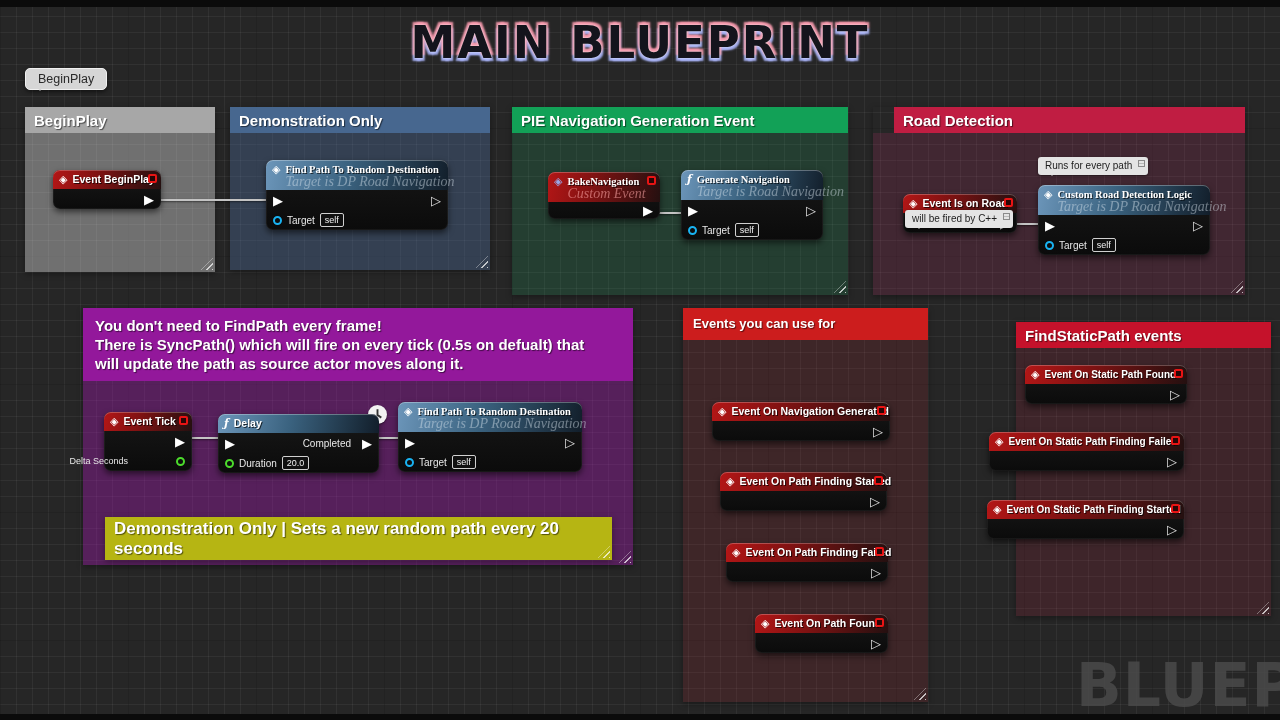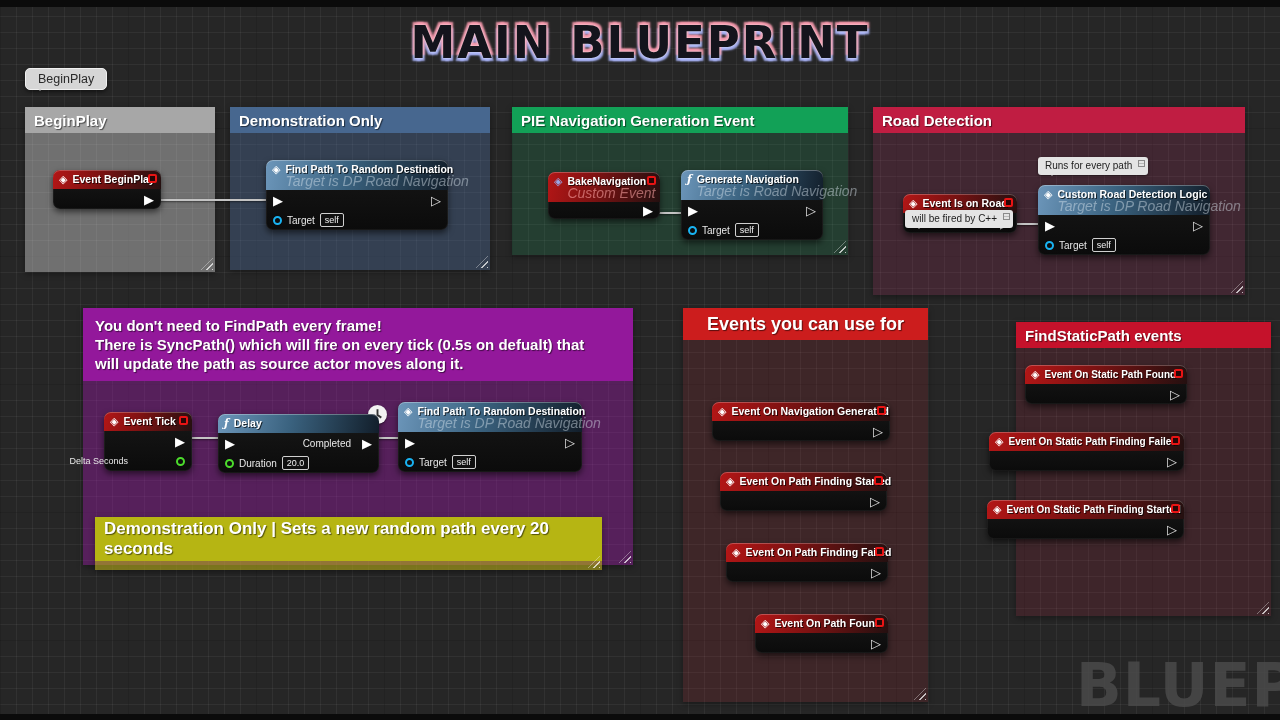--- a/index.html
+++ b/index.html
@@ -34,42 +34,42 @@
   .comment{ position:absolute; display:flex; flex-direction:column; box-shadow:0 2px 6px rgba(0,0,0,.35); }
   .chdr{ min-height:26px; display:flex; align-items:center; padding:2px 9px;
          font-weight:bold; font-size:15px; color:#fff; text-shadow:1px 1px 1px rgba(0,0,0,.55); }
   .cbody{ flex:1; position:relative; }
   .rs{ position:absolute; right:2px; bottom:2px; width:12px; height:12px;
        clip-path:polygon(100% 0,100% 100%,0 100%);
        background:repeating-linear-gradient(135deg, rgba(255,255,255,.7) 0 1px, transparent 1px 4px); }
   .hdr-gray  { background:#a7a7a7; }   .body-gray  { background:rgba(225,225,225,.40); }
   .hdr-blue  { background:#47678f; }   .body-blue  { background:rgba(80,115,165,.35); }
   .hdr-green { background:#12a157; }   .body-green { background:rgba(28,160,95,.20); }
-  .hdr-crimson{ background:#c01d42; }  .body-crimson{ background:rgba(200,45,110,.17); }
+  .hdr-crimson{ background:#c01d42;margin-left:21px; }  .body-crimson{ background:rgba(200,45,110,.17); }
   .hdr-purple{ background:#93189b; padding:8px 12px; line-height:19px; display:block; }
   .body-purple{ background:rgba(160,24,172,.40); }
   .hdr-red   { background:#cc1d1d; padding:6px 10px; line-height:20px; display:block; }
   .body-red  { background:rgba(200,40,55,.15); }
   .hdr-red2  { background:#c5122b; }   .body-red2 { background:rgba(200,35,70,.15); }
   .hdr-yellow{ background:#b6b513; min-height:30px; font-size:17px; justify-content:center; }
   .body-yellow{ background:rgba(190,180,28,.58); }
   
   .node{ position:absolute; border-radius:7px;
          background:linear-gradient(#181818,#0b0b0b);
          box-shadow:0 3px 6px rgba(0,0,0,.55), inset 0 0 0 1px rgba(255,255,255,.05); }
   .nhdr{ position:relative; display:flex; align-items:flex-start; gap:5px;
          padding:3px 18px 3px 6px; border-radius:7px 7px 0 0; }
   .nhdr.red { background:linear-gradient(100deg,#b31616 0%,#801212 40%,#241010 100%);
               box-shadow:inset 0 1px 0 rgba(255,255,255,.25); }
   .nhdr.blue{ background:linear-gradient(100deg,#6c96ba 0%,#3a627f 45%,#121e2a 100%);
               box-shadow:inset 0 1px 0 rgba(255,255,255,.3); }
   .nicon{ font-size:11px; line-height:13px; color:#fff; }
   .nicon.fn{ font-style:italic; font-family:"DejaVu Serif",serif; font-weight:bold; }
   .nicon.custom{ color:#98a6e6; }
-  .hcol{ display:flex; flex-direction:column; }
+  .hcol{ display:flex; flex-direction:column;font-family:Liberation Serif, serif; }
   .ntitle{ font-size:10.5px; font-weight:bold; color:#fff; line-height:13px;
            text-shadow:1px 1px 0 rgba(0,0,0,.7); white-space:nowrap; }
   .nsub{ font-size:14px; font-style:italic; color:rgba(220,230,240,.45); line-height:11px; white-space:nowrap; }
   .dot{ position:absolute; right:4px; top:4px; width:9px; height:9px; border-radius:2px;
         background:#2a0606; border:2px solid #e81414; }
   .prow{ display:flex; align-items:center; gap:5px; padding:2px 7px; font-size:10px;
          color:#e8e8e8; min-height:20px; }
   .prow.right{ justify-content:flex-end; }
   .prow.split{ justify-content:space-between; }
   .exec{ font-size:13px; line-height:13px; color:#fff; }
@@ -113,21 +113,21 @@
       </div>
   </div>
 
   <div class="comment" style="left:230px;top:107px;width:260px;height:163px;">
     <div class="chdr hdr-blue">Demonstration Only</div>
     <div class="cbody body-blue">
         <span class="rs"></span>
       </div>
   </div>
 
-  <div class="comment" style="left:512px;top:107px;width:336px;height:148px;">
+  <div class="comment" style="left:512px;top:107px;width:336px;height:188px;">
     <div class="chdr hdr-green">PIE Navigation Generation Event</div>
     <div class="cbody body-green">
         <span class="rs"></span>
       </div>
   </div>
 
   <div class="comment" style="left:873px;top:107px;width:372px;height:188px;">
     <div class="chdr hdr-crimson">Road Detection</div>
     <div class="cbody body-crimson">
         <span class="rs"></span>
@@ -139,36 +139,36 @@
       <div>You don't need to FindPath every frame!</div>
       <div>There is SyncPath() which will fire on every tick (0.5s on defualt) that</div>
       <div>will update the path as source actor moves along it.</div>
     </div>
     <div class="cbody body-purple">
         <span class="rs"></span>
       </div>
   </div>
 
   <div class="comment" style="left:683px;top:308px;width:245px;height:394px;">
-    <div class="chdr hdr-red" style="font-size:18px;text-align:center;">
+    <div class="chdr hdr-red" style="font-size:13px;">
       <div>Events you can use for</div>
     </div>
     <div class="cbody body-red">
         <span class="rs"></span>
       </div>
   </div>
 
   <div class="comment" style="left:1016px;top:322px;width:255px;height:294px;">
     <div class="chdr hdr-red2">FindStaticPath events</div>
     <div class="cbody body-red2">
         <span class="rs"></span>
       </div>
   </div>
 
-  <div class="comment" style="left:95px;top:517px;width:507px;height:53px;">
+  <div class="comment" style="left:105px;top:517px;width:507px;height:43px;">
     <div class="chdr hdr-yellow">Demonstration Only | Sets a new random path every 20 seconds</div>
     <div class="cbody body-yellow">
         <span class="rs"></span>
       </div>
   </div>
 
   <div class="wire" style="left:158px;top:199px;width:116px;"></div>
   <div class="wire" style="left:652px;top:212px;width:42px;"></div>
   <div class="wire" style="left:1012px;top:223px;width:32px;"></div>
   <div class="wire" style="left:186px;top:437px;width:46px;"></div>

